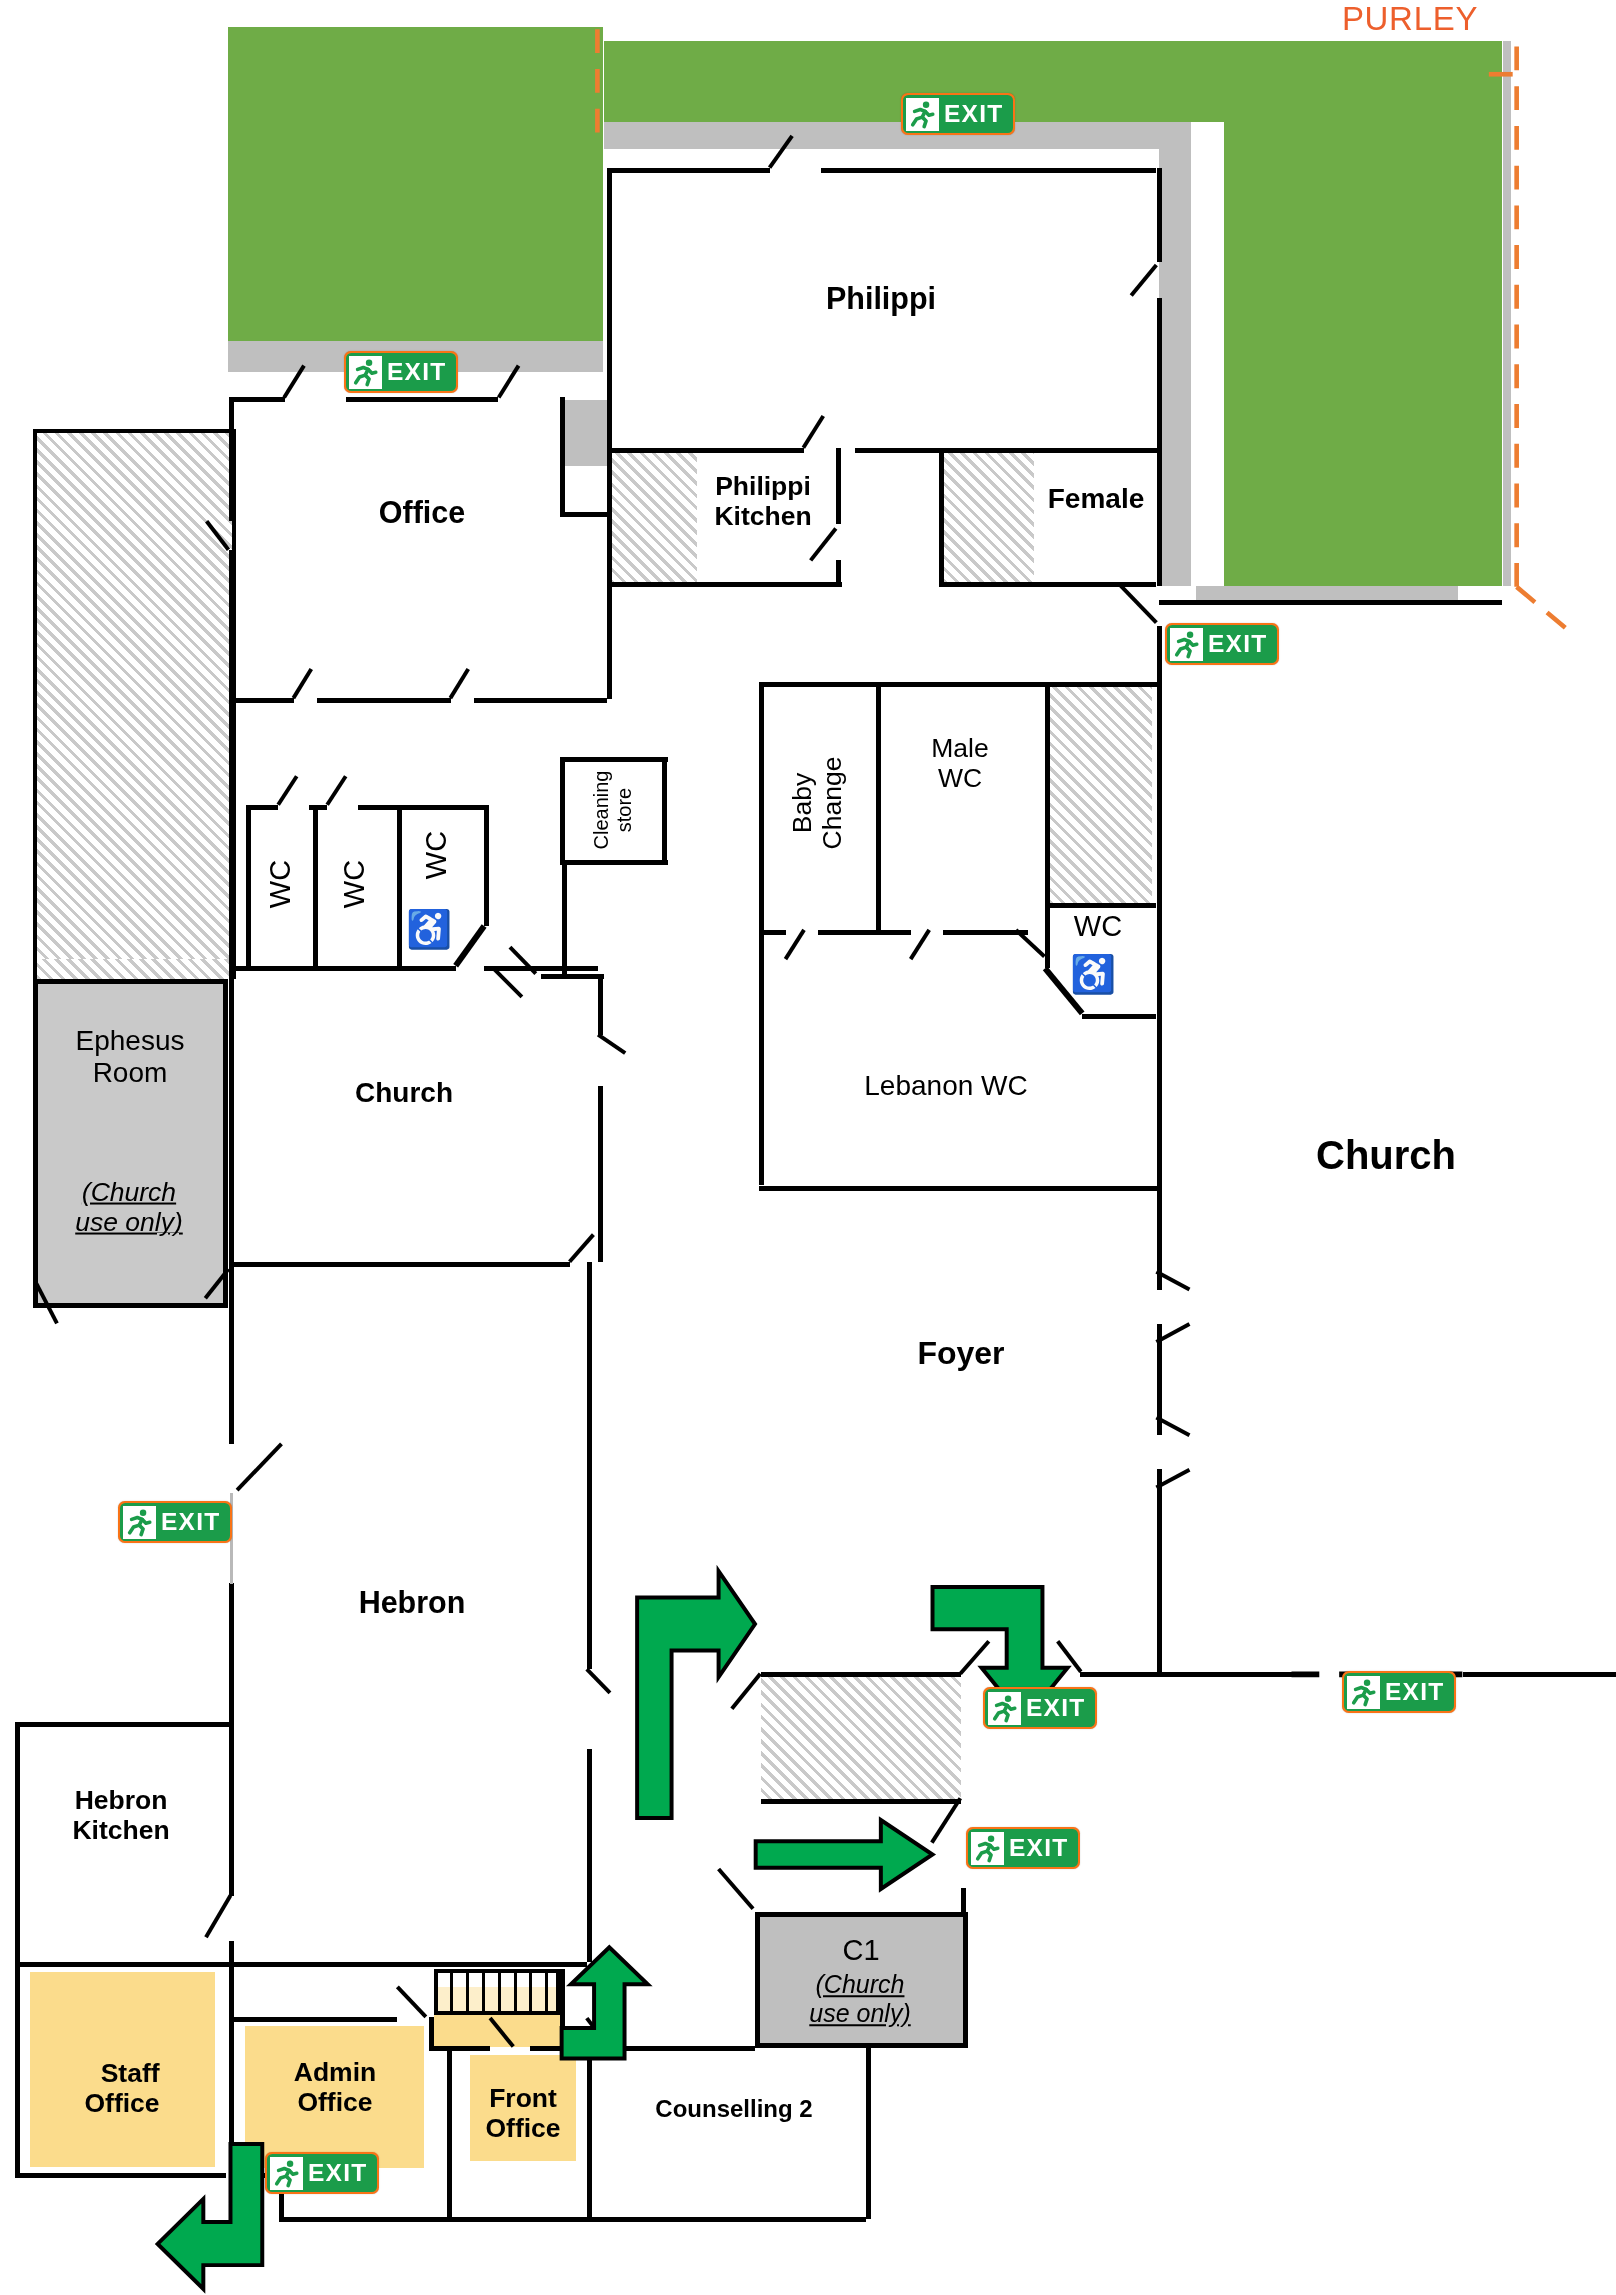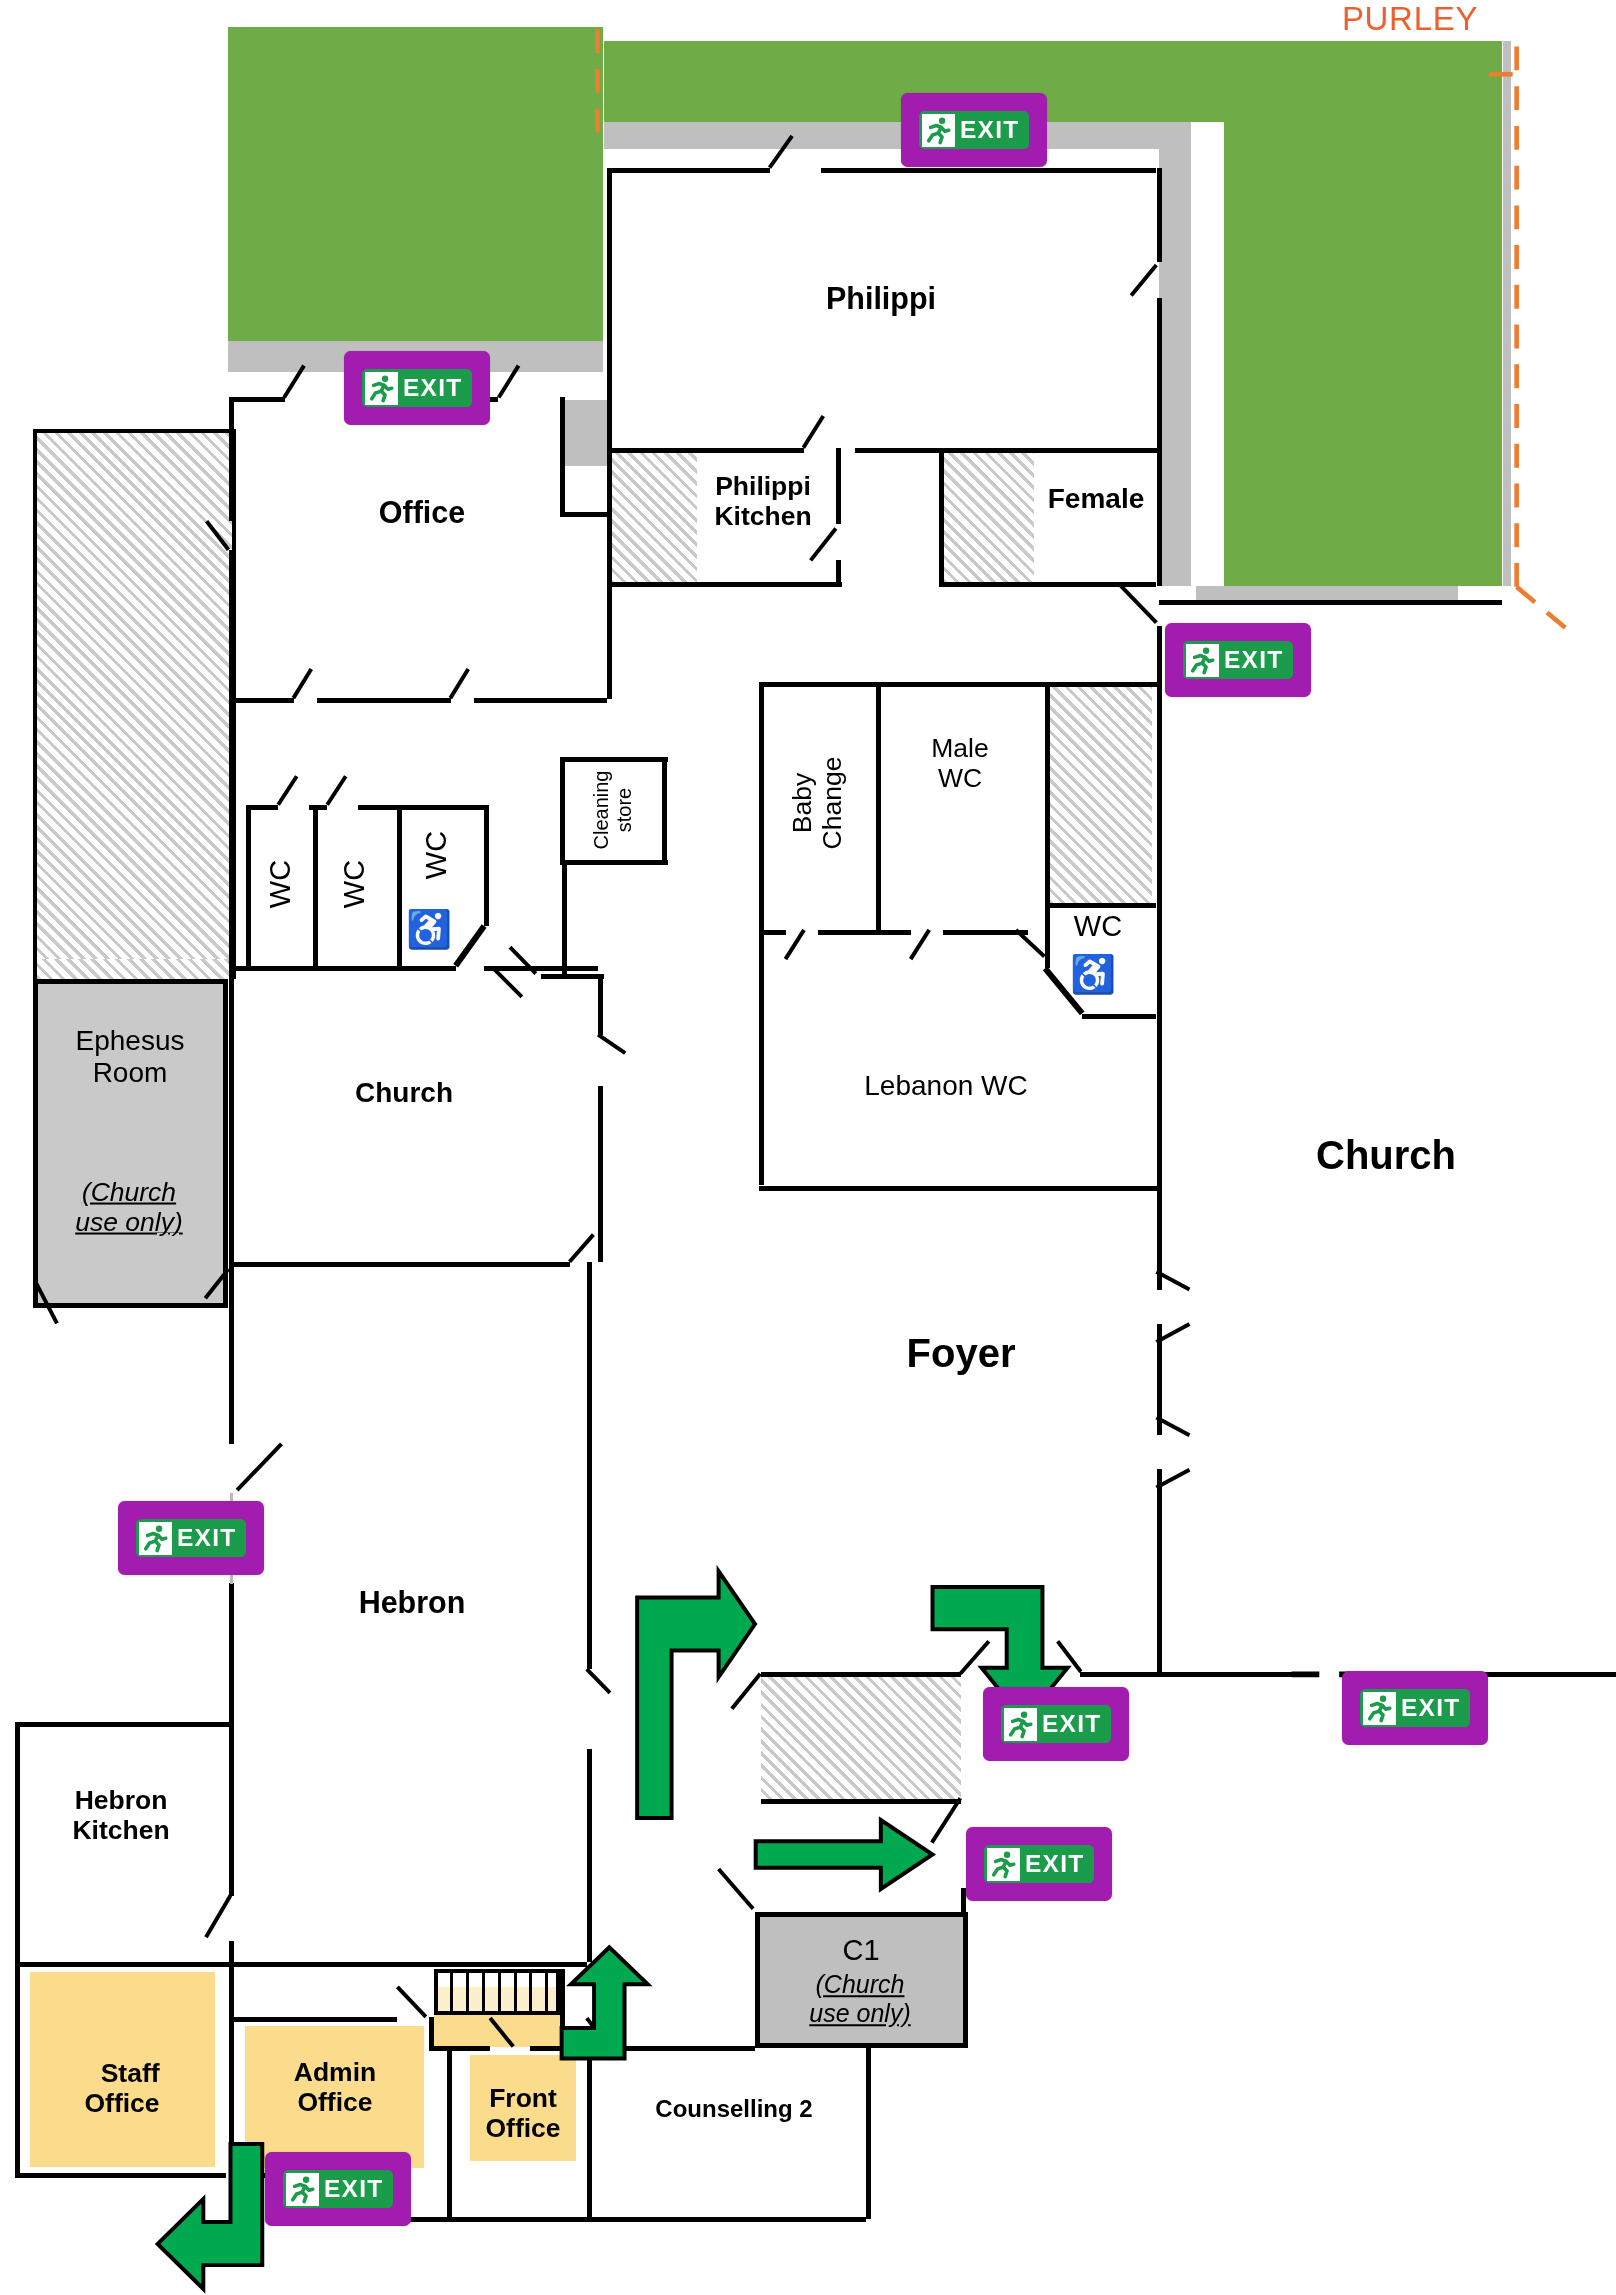--- a/index.html
+++ b/index.html
@@ -10,21 +10,21 @@
   .path{background:#BFBFBF;}
   .hatch{background:repeating-linear-gradient(45deg,#c9c9c9 0 3.3px,#ffffff 3.3px 8.6px);}
   .wall{position:absolute;background:#000;}
   .wallg{position:absolute;background:#b9b9b9;}
   .lbl{position:absolute;transform:translate(-50%,-50%);text-align:center;font-weight:bold;
        white-space:pre-line;line-height:1.15;}
   .lbl.normal{font-weight:400;}
   .lbl.vert{transform:translate(-50%,-50%) rotate(-90deg);}
   .lbl.italic{font-style:italic;font-weight:400;text-decoration:underline;}
   .purley{position:absolute;transform:translate(-50%,0);color:#ED5F2C;font-size:33px;letter-spacing:0.7px;}
-  .exit-sign{position:absolute;background:#a21caf;border-radius:6.6px;padding:18px;box-shadow:0 0 1.3px rgba(0,0,0,.25);}
+  .exit-sign{position:absolute;background:#f97316;border-radius:6.6px;padding:2px;box-shadow:0 0 1.3px rgba(0,0,0,.25);}
   .exit-inner{display:flex;align-items:center;background:#1B9C4A;border-radius:5.3px;padding:2.6px;}
   .exit-man{width:33px;height:33px;background:#fff;color:#1B9C4A;display:flex;align-items:center;justify-content:center;}
   .exit-man svg{width:30.5px;height:30.5px;}
   .exit-text{color:#fff;font-weight:bold;font-size:24.5px;letter-spacing:1.3px;padding:0 6.6px 0 5.3px;}
   .wheel{position:absolute;transform:translate(-50%,-50%);font-size:38px;line-height:1;}
   svg.overlay{position:absolute;left:0;top:0;pointer-events:none;}
 </style>
 </head>
 <body>
 
@@ -224,21 +224,21 @@
 store</div>
   <div class="lbl normal" style="left:1098px;top:927px;font-size:29px;">WC</div>
   <div class="wheel" style="left:1093px;top:974px;font-size:37px;">♿</div>
   <div class="lbl normal" style="left:946px;top:1086px;font-size:28px;">Lebanon WC</div>
   <div class="lbl normal" style="left:130px;top:1057px;font-size:28px;">Ephesus
 Room</div>
   <div class="lbl italic" style="left:129px;top:1207px;font-size:26.5px;">(Church
 use only)</div>
   <div class="lbl" style="left:404px;top:1093px;font-size:28px;">Church</div>
   <div class="lbl" style="left:1386px;top:1155px;font-size:40px;">Church</div>
-  <div class="lbl" style="left:961px;top:1353px;font-size:40px;text-align:right;">Foyer</div>
+  <div class="lbl" style="left:961px;top:1353px;font-size:32px;text-align:right;">Foyer</div>
   <div class="lbl" style="left:412px;top:1603px;font-size:30.5px;">Hebron</div>
   <div class="lbl" style="left:121px;top:1815px;font-size:26.5px;">Hebron
 Kitchen</div>
   <div class="lbl" style="left:122px;top:2088px;font-size:26.5px;text-align:right;">Staff
 Office</div>
   <div class="lbl" style="left:335px;top:2087px;font-size:26.5px;">Admin
 Office</div>
   <div class="lbl" style="left:523px;top:2113px;font-size:26.5px;">Front
 Office</div>
   <div class="lbl" style="left:734px;top:2109px;font-size:24px;">Counselling 2</div>

